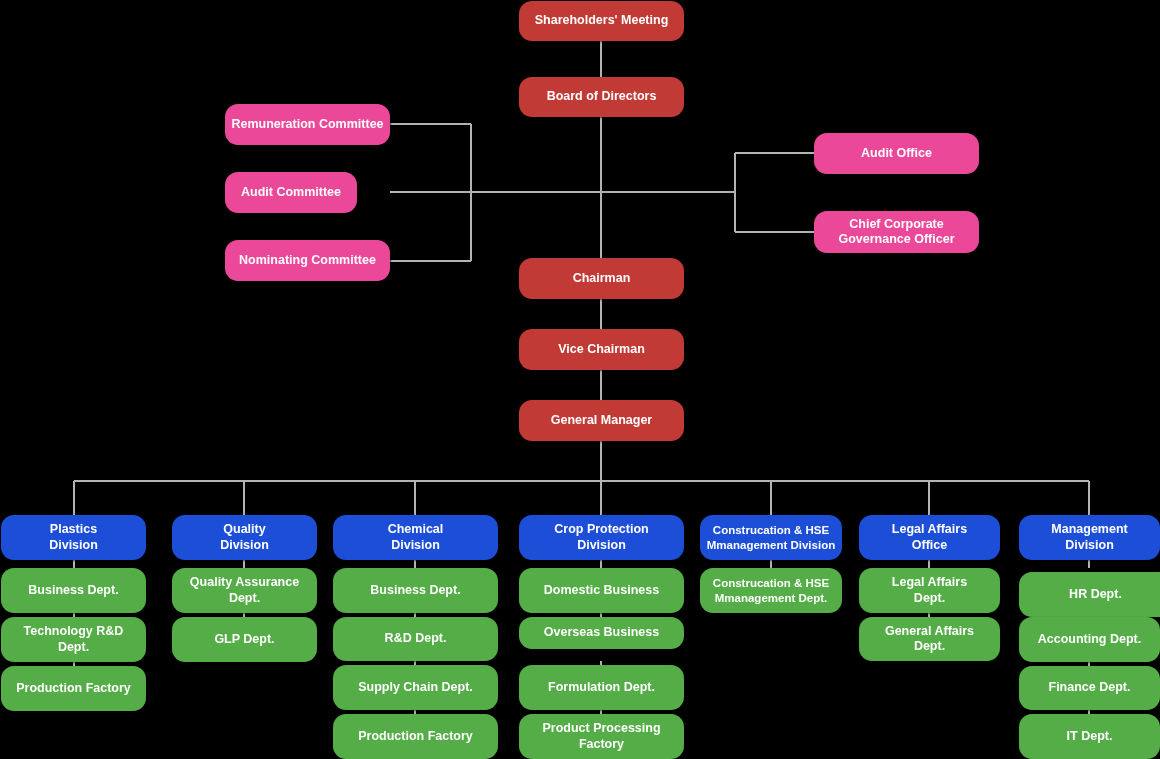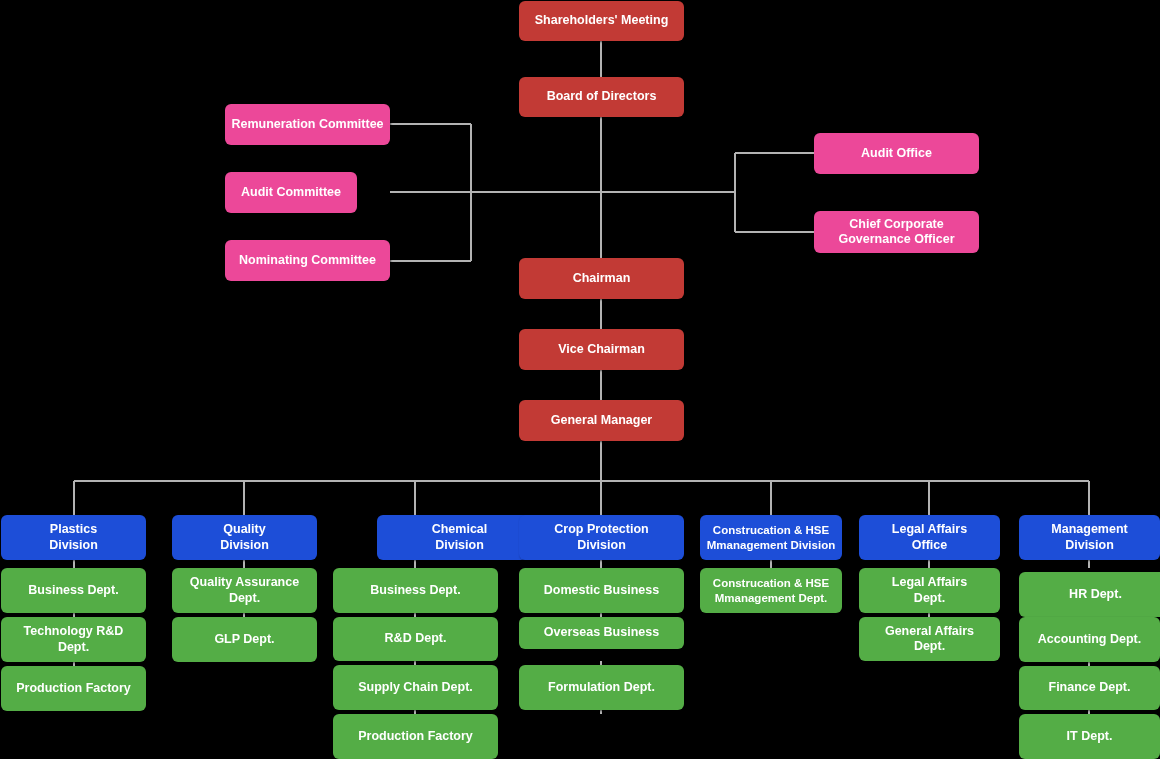--- a/index.html
+++ b/index.html
@@ -24,21 +24,21 @@
     height: 759px;
     pointer-events: none;
   }
   .node {
     position: absolute;
     box-sizing: border-box;
     display: flex;
     align-items: center;
     justify-content: center;
     text-align: center;
-    border-radius: 6px;
+    border-radius: 13px;
     color: #ffffff;
     font-weight: bold;
     line-height: 1.22;
     padding: 2px 6px;
     box-shadow: 1px 1px 2px rgba(0,0,0,0.55);
     z-index: 2;
   }
   .node .label { display: block; white-space: pre-line; }
   .lvl-red    { background: #c23a35; font-size: 12.5px; }
   .lvl-yellow { background: #ec4899; font-size: 12.5px; }
@@ -149,21 +149,21 @@
   </div>
 
   <div class="node lvl-dgreen" style="left:1px; top:515px; width:145px; height:45px;">
     <span class="label">Plastics
 Division</span>
   </div>
   <div class="node lvl-dgreen" style="left:172px; top:515px; width:145px; height:45px;">
     <span class="label">Quality
 Division</span>
   </div>
-  <div class="node lvl-dgreen" style="left:333px; top:515px; width:165px; height:45px;margin-left:44px;">
+  <div class="node lvl-dgreen" style="left:333px; top:515px; width:165px; height:45px;">
     <span class="label">Chemical
 Division</span>
   </div>
   <div class="node lvl-dgreen" style="left:519px; top:515px; width:165px; height:45px;">
     <span class="label">Crop Protection
 Division</span>
   </div>
   <div class="node lvl-dgreen" style="left:700px; top:515px; width:142px; height:45px; font-size:11.5px;">
     <span class="label">Construcation &amp; HSE
 Mmanagement Division</span>
@@ -210,20 +210,24 @@
 
   <div class="node lvl-lgreen" style="left:519px; top:568px; width:165px; height:45px;">
     <span class="label">Domestic Business</span>
   </div>
   <div class="node lvl-lgreen" style="left:519px; top:617px; width:165px; height:32px;">
     <span class="label">Overseas Business</span>
   </div>
   <div class="node lvl-lgreen" style="left:519px; top:665px; width:165px; height:45px;">
     <span class="label">Formulation Dept.</span>
   </div>
+  <div class="node lvl-lgreen" style="left:519px; top:714px; width:165px; height:45px;">
+    <span class="label">Product Processing
+Factory</span>
+  </div>
 
   <div class="node lvl-lgreen" style="left:700px; top:568px; width:142px; height:45px; font-size:11.5px;">
     <span class="label">Construcation &amp; HSE
 Mmanagement Dept.</span>
   </div>
 
   <div class="node lvl-lgreen" style="left:859px; top:568px; width:141px; height:45px;">
     <span class="label">Legal Affairs
 Dept.</span>
   </div>

